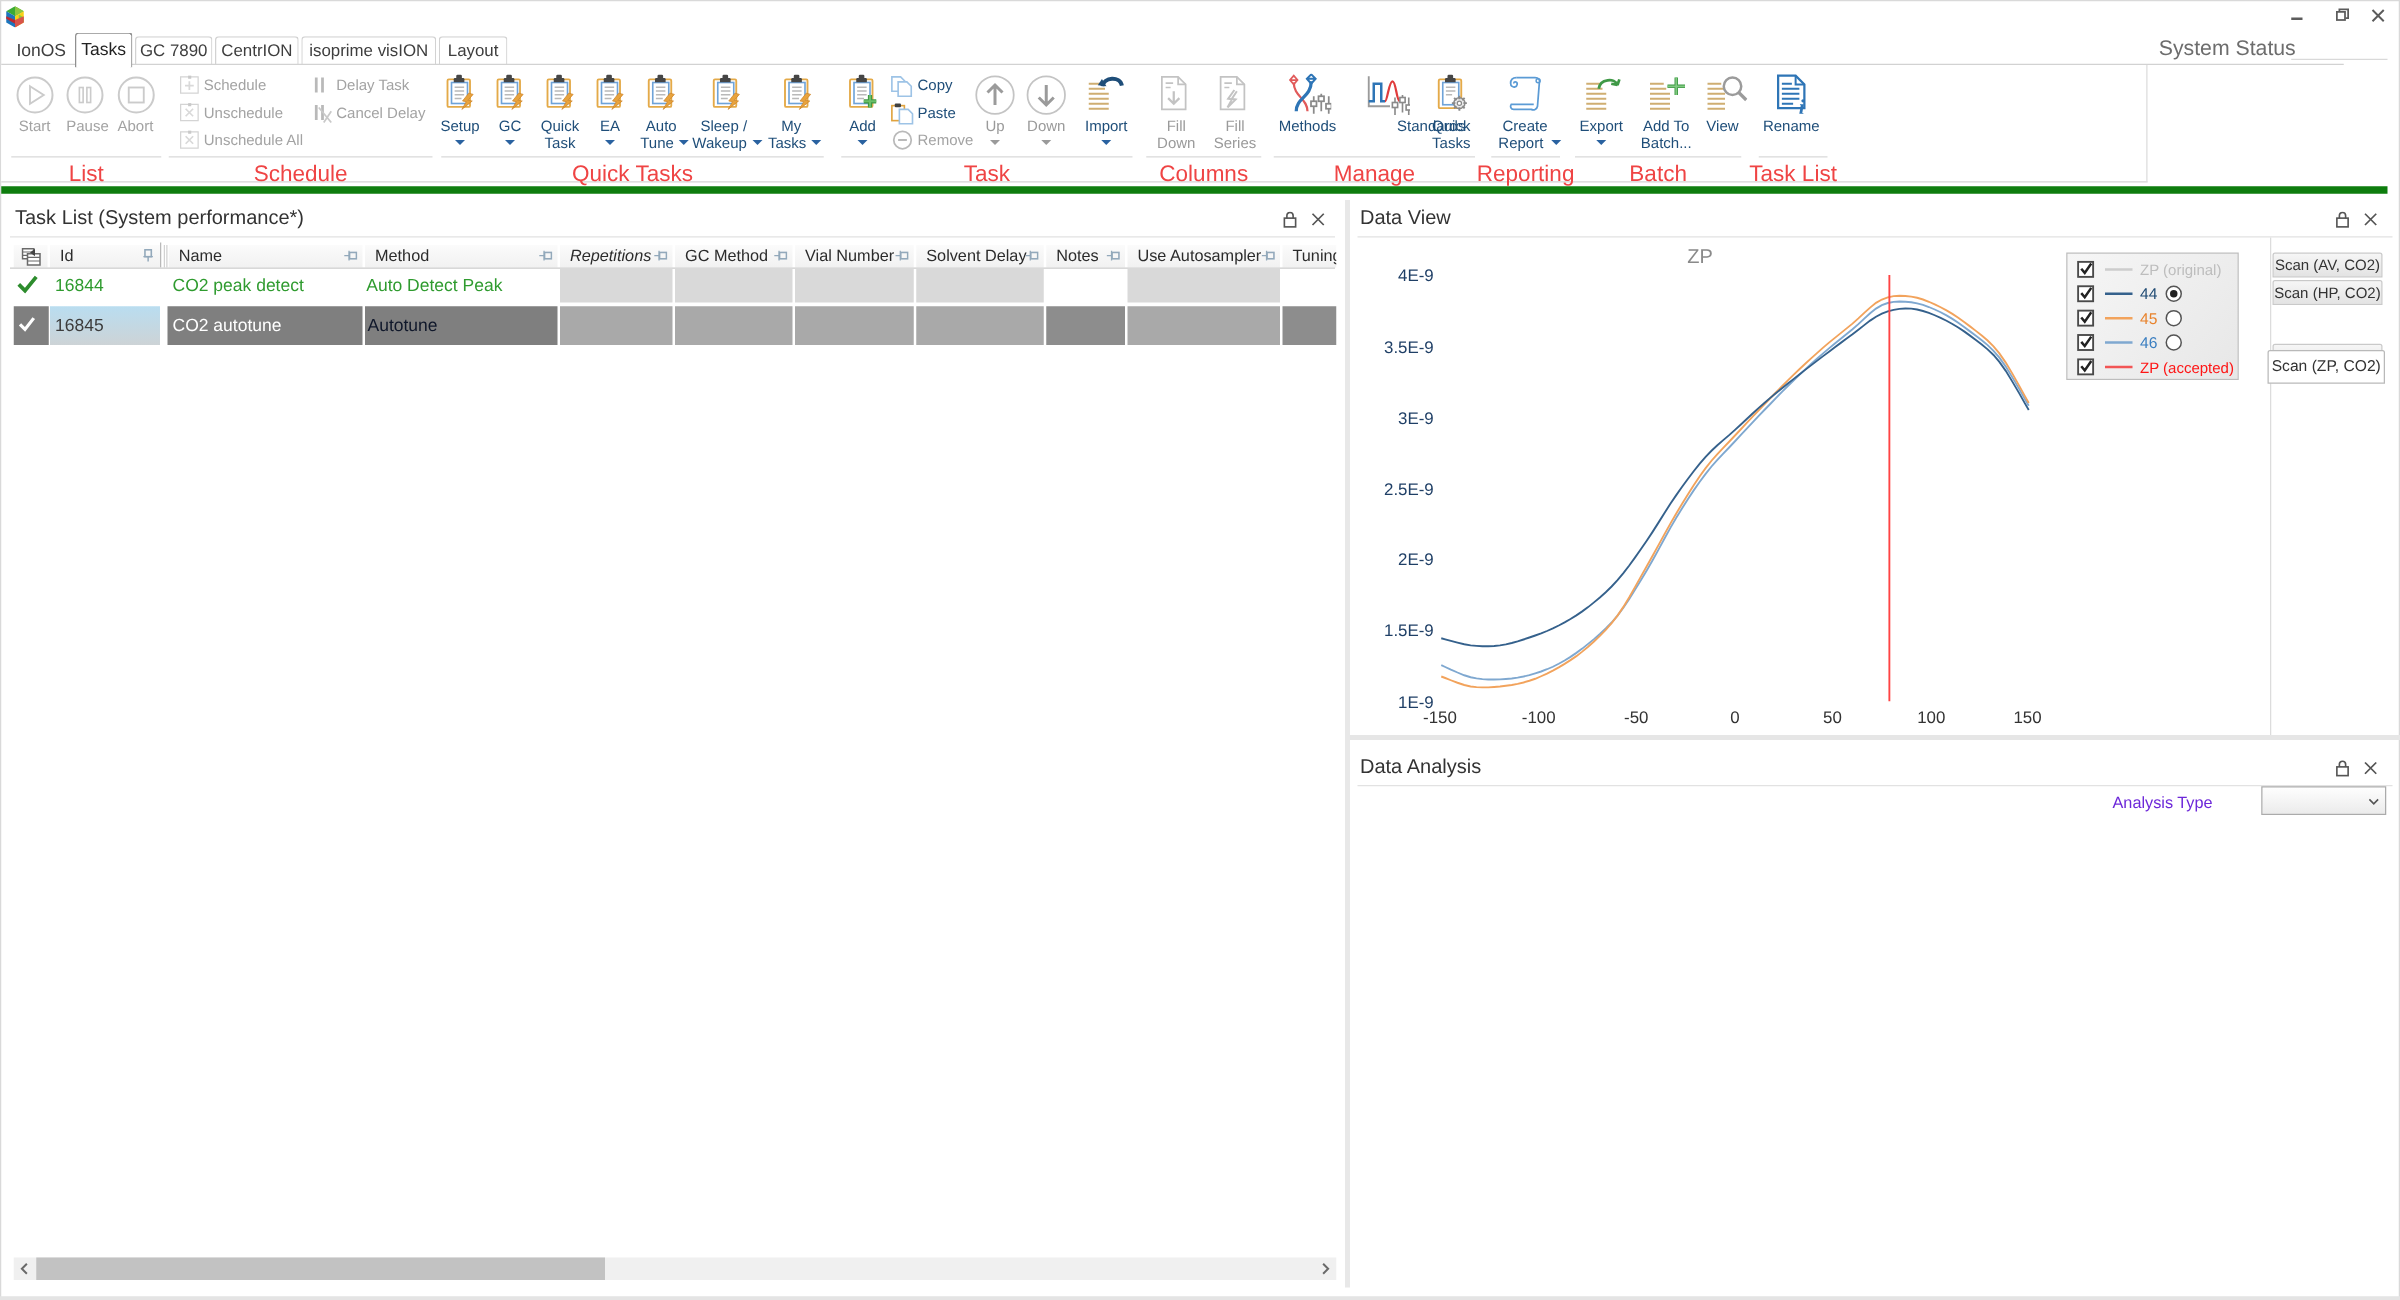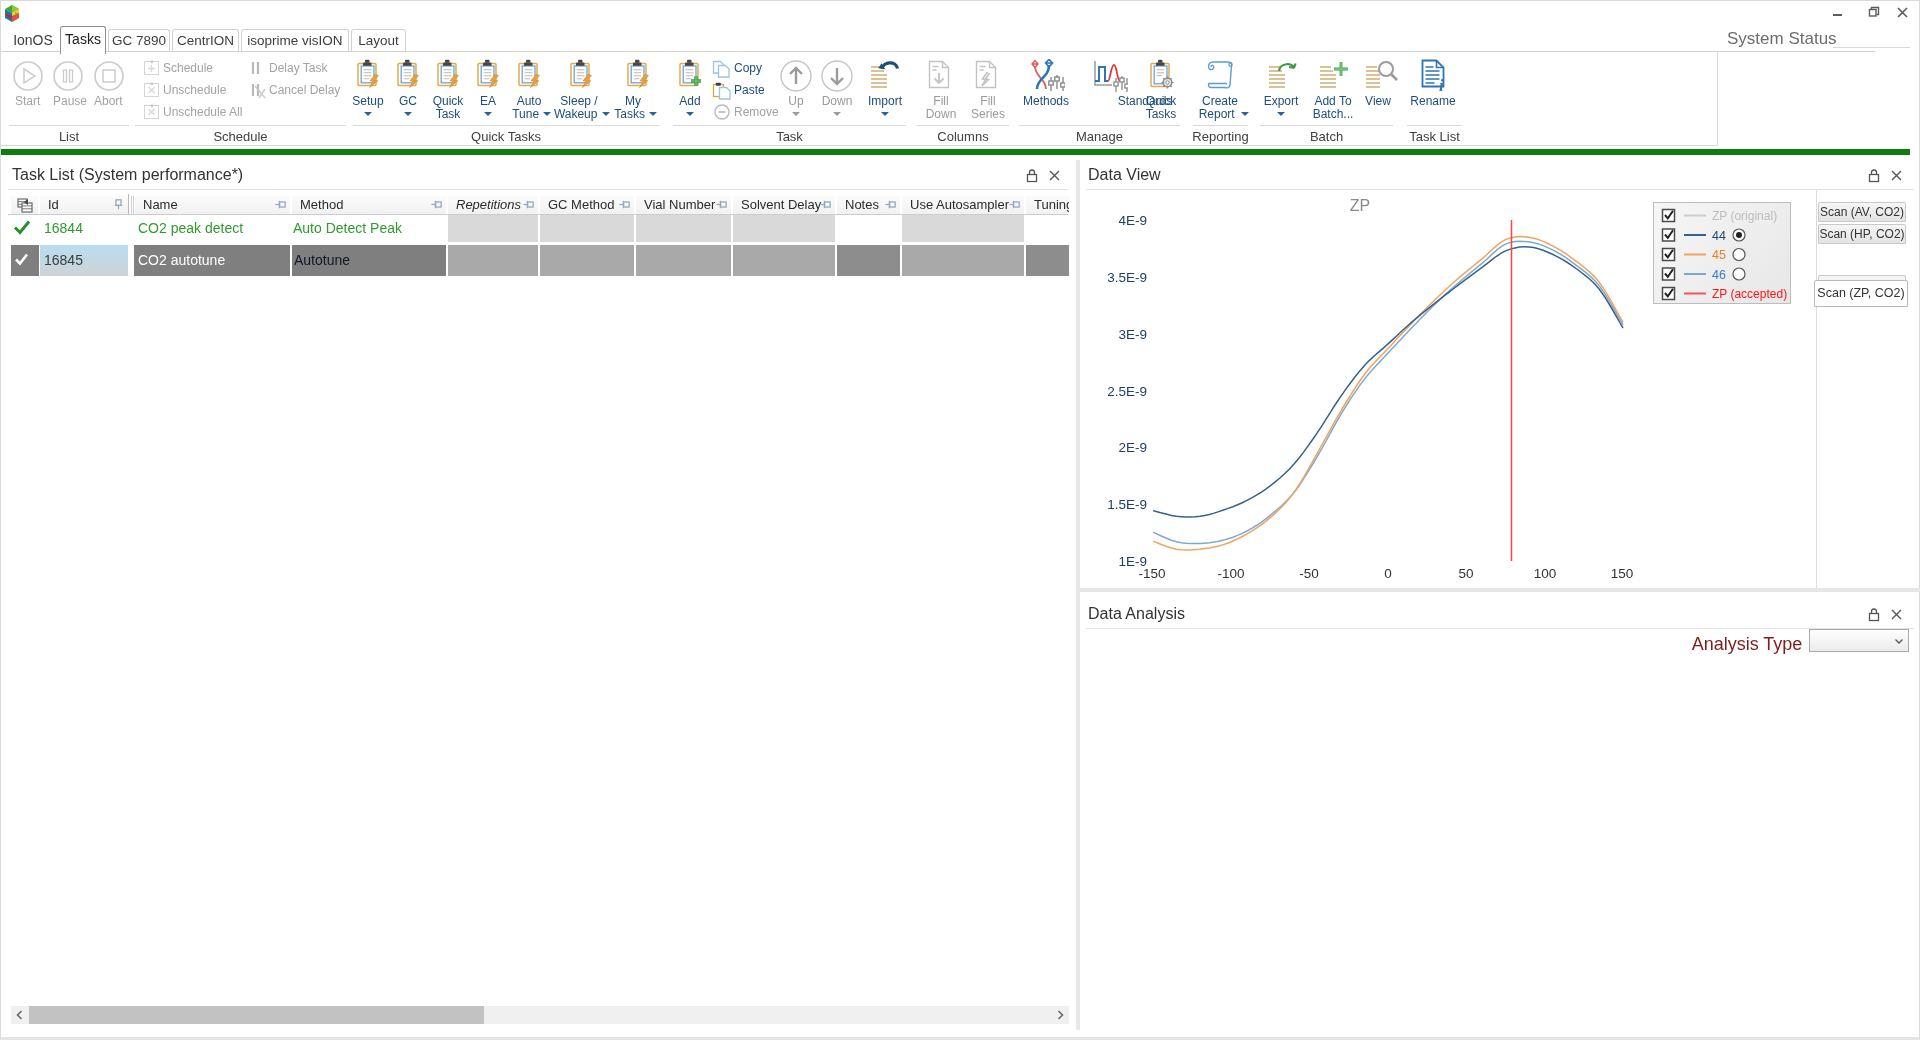--- a/index.html
+++ b/index.html
@@ -13,21 +13,21 @@
   border-bottom:none; border-radius:3px 3px 0 0; color:#3e3e3e; font-size:13.5px;
   text-align:center; line-height:22px; white-space:nowrap; }
 #tab-sel { position:absolute; top:26px; height:28px; background:#fff; border:1px solid #8f8f8f;
   border-bottom:none; border-radius:3px 3px 0 0; color:#222; font-size:14px;
   text-align:center; line-height:25px; z-index:5; }
 #tabrow-line { position:absolute; left:1px; right:1px; top:51px; height:1px; background:#d2d2d2; }
 
 #ribbon { position:absolute; left:1px; top:52px; width:1717px; height:94px; background:#fff;
   border-bottom:1px solid #d4d4d4; border-right:1px solid #dcdcdc; }
 .grpline { position:absolute; top:73px; height:1px; background:#d9d9d9; }
-.grplabel { position:absolute; top:77px; font-size:13px; color:#404040; text-align:center; }
+.grplabel { position:absolute; top:77px; font-size:18px; color:#ef4444; text-align:center; }
 .biglabel { position:absolute; top:43px; font-size:12px; text-align:center; line-height:13px; color:#1f4e79; }
 .biglabel.gray { color:#9a9a9a; }
 .dropar { position:absolute; width:0; height:0; border-left:4px solid transparent;
   border-right:4px solid transparent; border-top:4px solid #2a62a0; }
 .dropar.gray { border-top-color:#9a9a9a; }
 .smalltext { position:absolute; font-size:12px; color:#444; }
 .smalltext.blue { color:#1f4e79; }
 .smalltext.gray { color:#a3a3a3; }
 .icon { position:absolute; }
 
@@ -536,21 +536,21 @@
 <div class="scantab" style="top:275px;">Scan (AV, CO2)</div>
 
 <div class="abs" style="left:1080px;top:588px;width:840px;height:4px;background:#e6e6e6;"></div>
 <div class="panel-title" style="left:1088px;top:605px;">Data Analysis</div>
 <svg class="abs" style="left:1868px;top:608px" width="40" height="14" viewBox="0 0 40 14">
   <rect x="1.5" y="5.5" width="9" height="7" fill="none" stroke="#555" stroke-width="1.3"></rect>
   <path d="M3.5 5.5 V3.5 A2.5 2.5 0 0 1 8.5 3.5 V5.5" fill="none" stroke="#555" stroke-width="1.3"></path>
   <path d="M24 2 L33 11 M33 2 L24 11" stroke="#555" stroke-width="1.4"></path>
 </svg>
 <div class="panel-underline" style="left:1086px;top:628px;width:828px;"></div>
-<div class="abs" style="left:1690px;top:634px;width:114px;font-size:18px;color:#7f1d1d;text-align:center;">Analysis Type</div>
+<div class="abs" style="left:1690px;top:634px;width:114px;font-size:13px;color:#6d28d9;text-align:left;">Analysis Type</div>
 <div class="abs" style="left:1809px;top:629px;width:100px;height:23px;background:linear-gradient(#fefefe,#ebebeb);border:1px solid #ababab;">
   <svg style="position:absolute;right:4px;top:8px" width="10" height="7" viewBox="0 0 10 7">
     <path d="M1.5 1.5 L5 5 L8.5 1.5" fill="none" stroke="#555" stroke-width="1.3"></path>
   </svg>
 </div>
 
 <div class="abs" style="left:0;top:1037px;width:1920px;height:3px;background:#e4e4e4;"></div>
 </div>
 
 </body></html>

